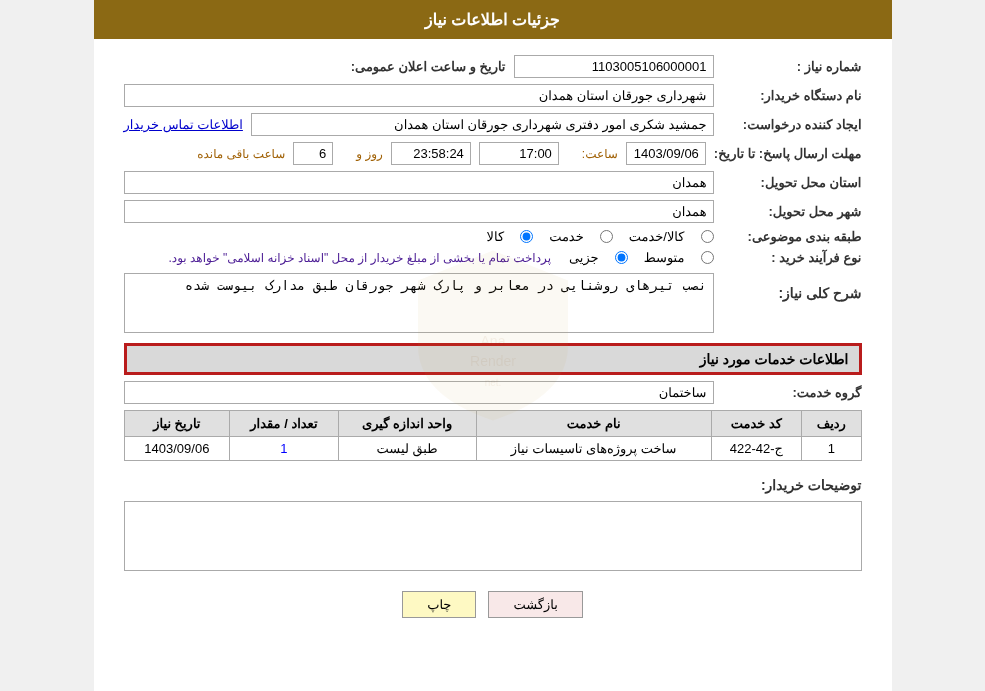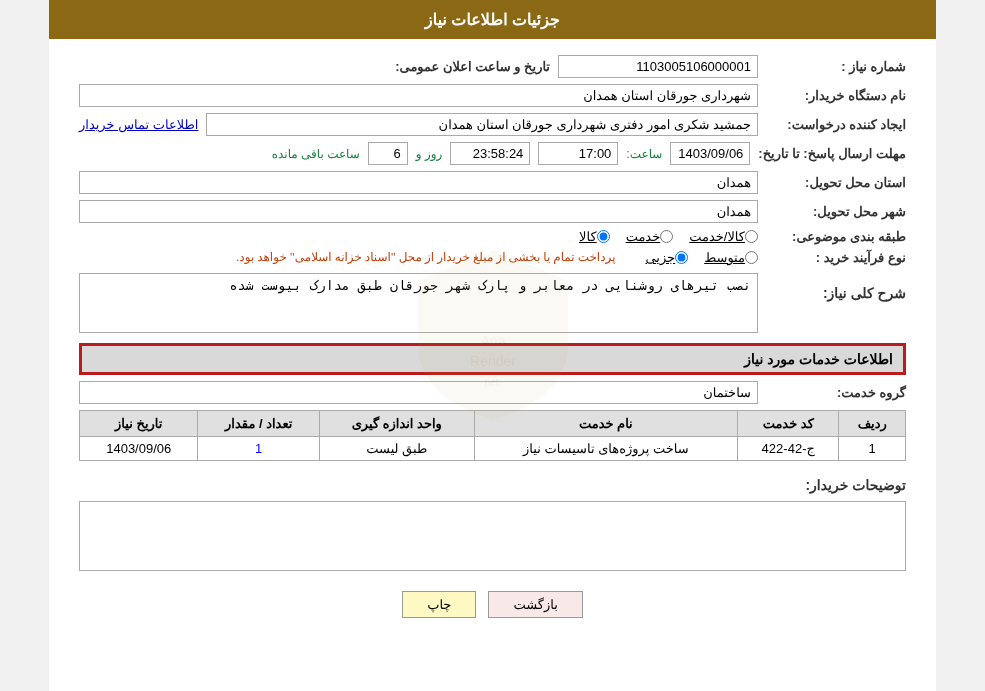--- a/index.html
+++ b/index.html
@@ -3,21 +3,21 @@
   <meta charset="utf-8">
   <style>
     * { box-sizing: border-box; margin: 0; padding: 0; }
     body {
       font-family: Tahoma, Arial, sans-serif;
       font-size: 13px;
       background: #f0f0f0;
       direction: rtl;
     }
     .page-wrapper {
-      width: 887px;
+      width: 798px;
       min-height: 691px;
       background: #fff;
       margin: 0 auto;
       padding-bottom: 20px;
     }
     .page-header {
       background: #8B6914;
       color: #fff;
       text-align: center;
       padding: 10px 0;
@@ -70,22 +70,21 @@
     }
     .radio-group {
       display: flex;
       align-items: center;
       gap: 16px;
       direction: rtl;
     }
     .radio-item {
       display: flex;
       align-items: center;
-      gap: 0;
-      text-decoration: underline;
+      gap: 16px;
     }
     .textarea-box {
       width: 100%;
       border: 1px solid #aaa;
       min-height: 60px;
       background: #fff;
       padding: 4px 6px;
       text-align: right;
       direction: rtl;
       resize: none;
@@ -136,22 +135,23 @@
       position: absolute;
       left: 50%;
       top: 50%;
       transform: translate(-50%, -50%);
       opacity: 0.12;
       pointer-events: none;
       z-index: 0;
     }
     .small-label {
       font-size: 12px;
-      color: #15803d;
+      color: #a16207;
       white-space: nowrap;
+      margin-left: 15px;
     }
   </style>
 </head>
 <body>
 
 <div class="page-wrapper">
   <div class="page-header">جزئیات اطلاعات نیاز</div>
 
   <div class="content-area watermark-container">
 
@@ -225,21 +225,21 @@
       <div class="radio-group">
         <div class="radio-item">
           <input type="radio" name="purchase_type" style="">
           <span>متوسط</span>
         </div>
         <div class="radio-item">
           <input type="radio" name="purchase_type" checked="" style="">
           <span>جزیی</span>
         </div>
       </div>
-      <span style="font-size:12px; color:#c2410c; margin-right: 22px; font-family: Liberation Serif, serif;">پرداخت تمام یا بخشی از مبلغ خریدار از محل "اسناد خزانه اسلامی" خواهد بود.</span>
+      <span style="font-size:12px; color:#4c1d95; margin-right: 10px;">پرداخت تمام یا بخشی از مبلغ خریدار از محل "اسناد خزانه اسلامی" خواهد بود.</span>
     </div>
 
     <div class="info-row" style="align-items: flex-start; margin-top: 8px;">
       <span class="label" style="margin-top:12px; font-size:14px; font-weight:bold;">شرح کلی نیاز:</span>
       <textarea class="textarea-box" style="flex: 1 1 0%;">نصب تیرهای روشنایی در معابر و پارک شهر جورقان طبق مدارک بیوست شده</textarea>
     </div>
 
     <div class="section-title">اطلاعات خدمات مورد نیاز</div>
 
     <div class="info-row">

